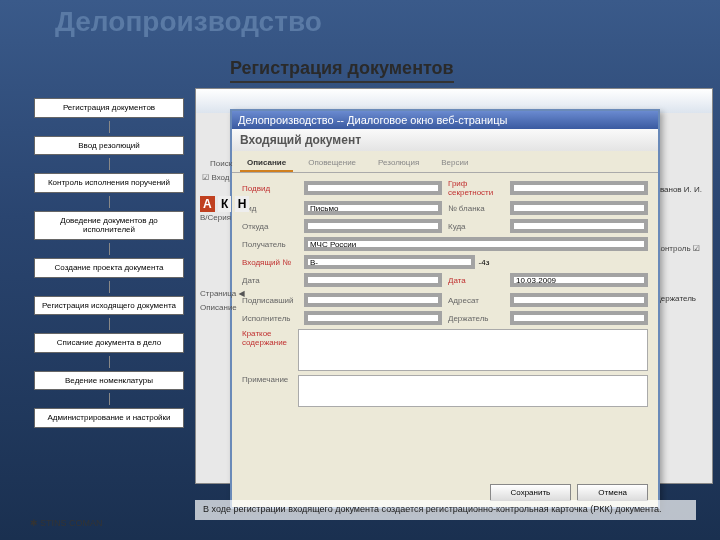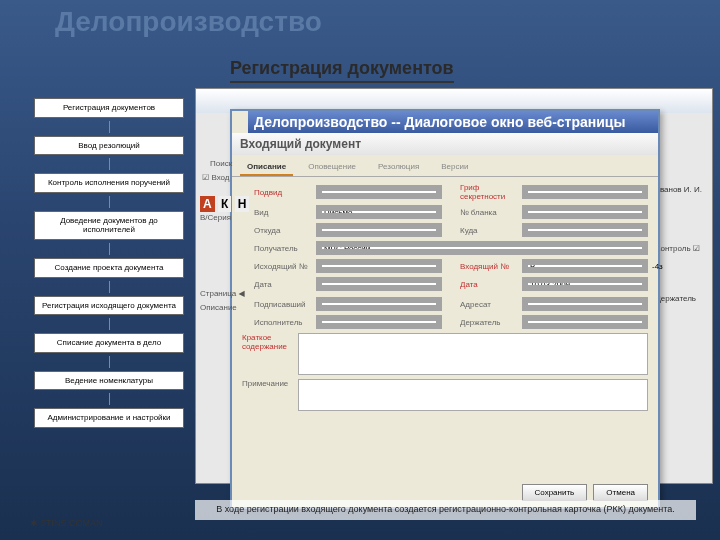--- a/index.html
+++ b/index.html
@@ -7,37 +7,37 @@
   .slide-title { position: absolute; top: 6px; left: 55px; font-size: 28px; font-weight: bold; color: #5a7aa5; }
   .slide-sub { position: absolute; top: 58px; left: 230px; font-size: 18px; font-weight: bold; color: #2a2a2a; border-bottom: 2px solid #333; padding-bottom: 2px; }
   .flow { position: absolute; left: 34px; top: 98px; width: 150px; display: flex; flex-direction: column; gap: 18px; }
   .flow-box { background: #fff; border: 1px solid #666; font-size: 8px; text-align: center; padding: 4px 2px; line-height: 1.2; position: relative; }
   .flow-box::after { content: ""; position: absolute; left: 50%; bottom: -16px; width: 1px; height: 12px; background: #888; }
   .flow-box:last-child::after { display: none; }
   .flow-box.active { background: #fff; position: relative; }
   .main { position: absolute; left: 195px; top: 88px; right: 7px; bottom: 56px; background: #e8e8e8; border: 1px solid #888; }
   .browser-bar { height: 24px; background: linear-gradient(#fff,#dce4ee); font-size: 9px; display: flex; align-items: center; padding: 0 6px; color: #333; }
   .dialog { position: absolute; left: 34px; top: 20px; width: 430px; height: 400px; background: #ece9d8; border: 2px solid #6a8ab8; box-shadow: 3px 3px 6px rgba(0,0,0,0.3); }
-  .dlg-title { background: linear-gradient(#6a8ad0,#3a5aa0); color: #fff; font-size: 14px; padding: 3px 6px; font-weight: bold; margin-left: 16px; }
+  .dlg-title { background: linear-gradient(#6a8ad0,#3a5aa0); color: #fff; font-size: 11px; padding: 3px 6px; font-weight: normal; }
   .dlg-header { background: linear-gradient(#fafafa,#e4e4e4); padding: 4px 8px; }
   .dlg-h1 { font-size: 12px; font-weight: bold; color: #555; }
   .dlg-tabs { display: flex; gap: 8px; border-bottom: 1px solid #aaa; padding: 4px 8px 0; font-size: 8px; }
   .dlg-tab { padding: 3px 7px; color: #888; cursor: pointer; }
   .dlg-tab.active { color: #333; border-bottom: 2px solid #d08020; font-weight: bold; }
   .dlg-body { padding: 6px 10px; font-size: 8px; }
   .row { display: flex; gap: 6px; margin-bottom: 4px; align-items: center; }
-  .col { flex: 1; display: flex; align-items: center; gap: 4px; margin-left: 12px; }
+  .col { flex: 1; display: flex; align-items: center; gap: 4px; }
   .lbl { width: 58px; color: #666; font-size: 8px; }
   .lbl.req { color: #c03030; }
-  .inp { flex: 1; height: 14px; border: 6px solid #a3a3a3; background: #fff; font-size: 8px; padding: 0 2px; }
+  .inp { flex: 1; height: 14px; border: 4px solid #a3a3a3; background: #fff; font-size: 8px; padding: 0 2px; }
   .ta { width: 100%; height: 32px; border: 1px solid #aaa; background: #fff; resize: none; font-size: 8px; }
   .ta.big { height: 42px; }
   .dlg-foot { position: absolute; bottom: 6px; right: 10px; display: flex; gap: 6px; }
-  .btn { font-size: 8px; padding: 3px 12px; background: linear-gradient(#fff,#ddd); border: 1px solid #888; cursor: pointer; text-align: right; }
-  .desc { position: absolute; left: 195px; right: 24px; bottom: 20px; font-size: 9px; color: #1a1a1a; padding: 4px 8px; background: rgba(255,255,255,0.7); line-height: 1.3; text-align: center; }
+  .btn { font-size: 8px; padding: 3px 20px; background: linear-gradient(#fff,#ddd); border: 1px solid #888; cursor: pointer; text-align: right; }
+  .desc { position: absolute; left: 195px; right: 24px; bottom: 20px; font-size: 9px; color: #1a1a1a; padding: 4px 8px; background: rgba(255,255,255,0.7); line-height: 1.3; }
   .logo { position: absolute; left: 30px; bottom: 12px; font-size: 9px; color: #333; }
   .bg-right { position: absolute; right: 10px; top: 96px; font-size: 8px; color: #333; }
   .bg-controls2 { position: absolute; right: 12px; top: 155px; font-size: 8px; color: #444; }
   .emblem { position: absolute; left: 200px; top: 108px; width: 30px; height: 30px; background: radial-gradient(#f0c040,#c04020); border-radius: 50%; }
 </style>
 </head>
 <body>
 
 <div class="slide-title">Делопроизводство</div>
 <div class="slide-sub">Регистрация документов</div>
@@ -106,24 +106,20 @@
           </div>
       </div>
       <div class="row">
         <div class="col">
             <span class="lbl">Получатель</span>
             <input class="inp" value="МЧС России" style="">
           </div>
       </div>
       <div class="row">
         <div class="col">
-            <span class="lbl">Исходящий №</span>
-            <input class="inp" style="">
-          </div>
-        <div class="col">
             <span class="lbl req">Входящий №</span>
             <input class="inp" style="flex: 0.5 1 0%;" value="В-">
             <span style="font-size:8px">-4з</span>
           </div>
       </div>
       <div class="row">
         <div class="col">
             <span class="lbl">Дата</span>
             <input class="inp" style="">
           </div>

